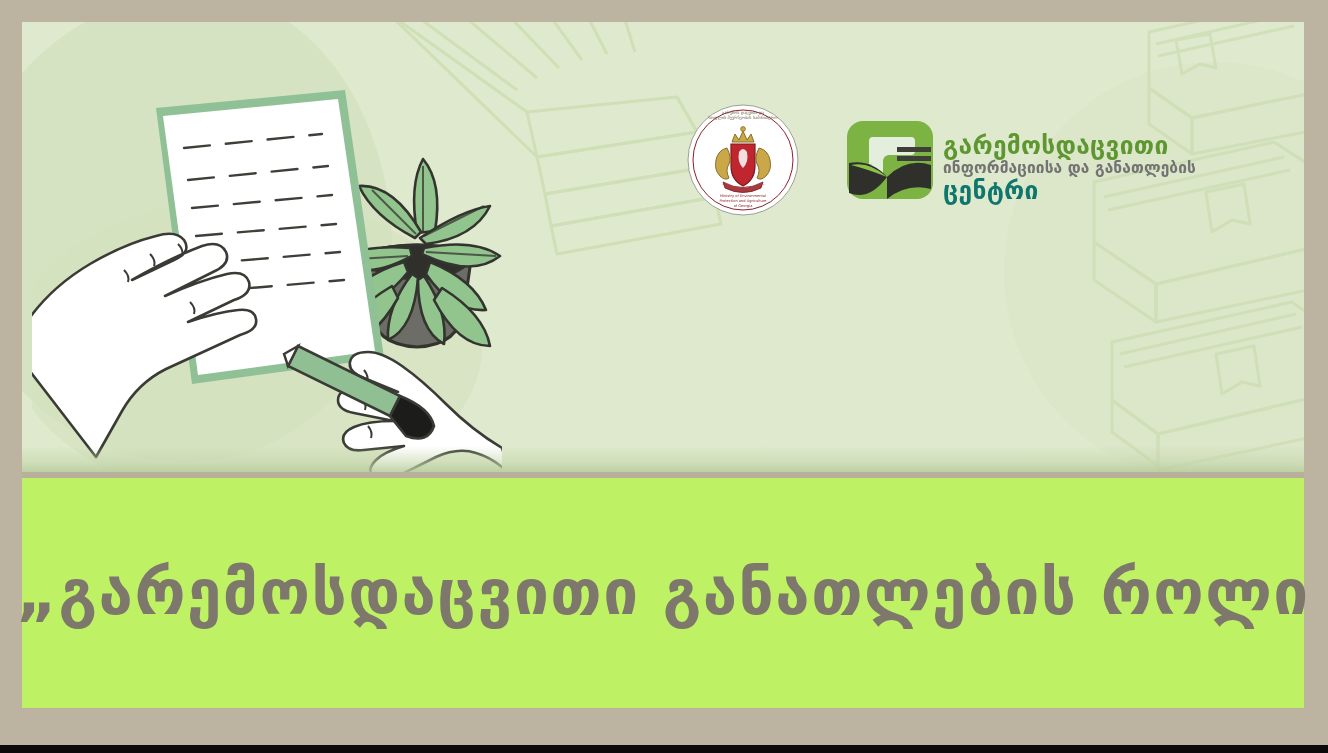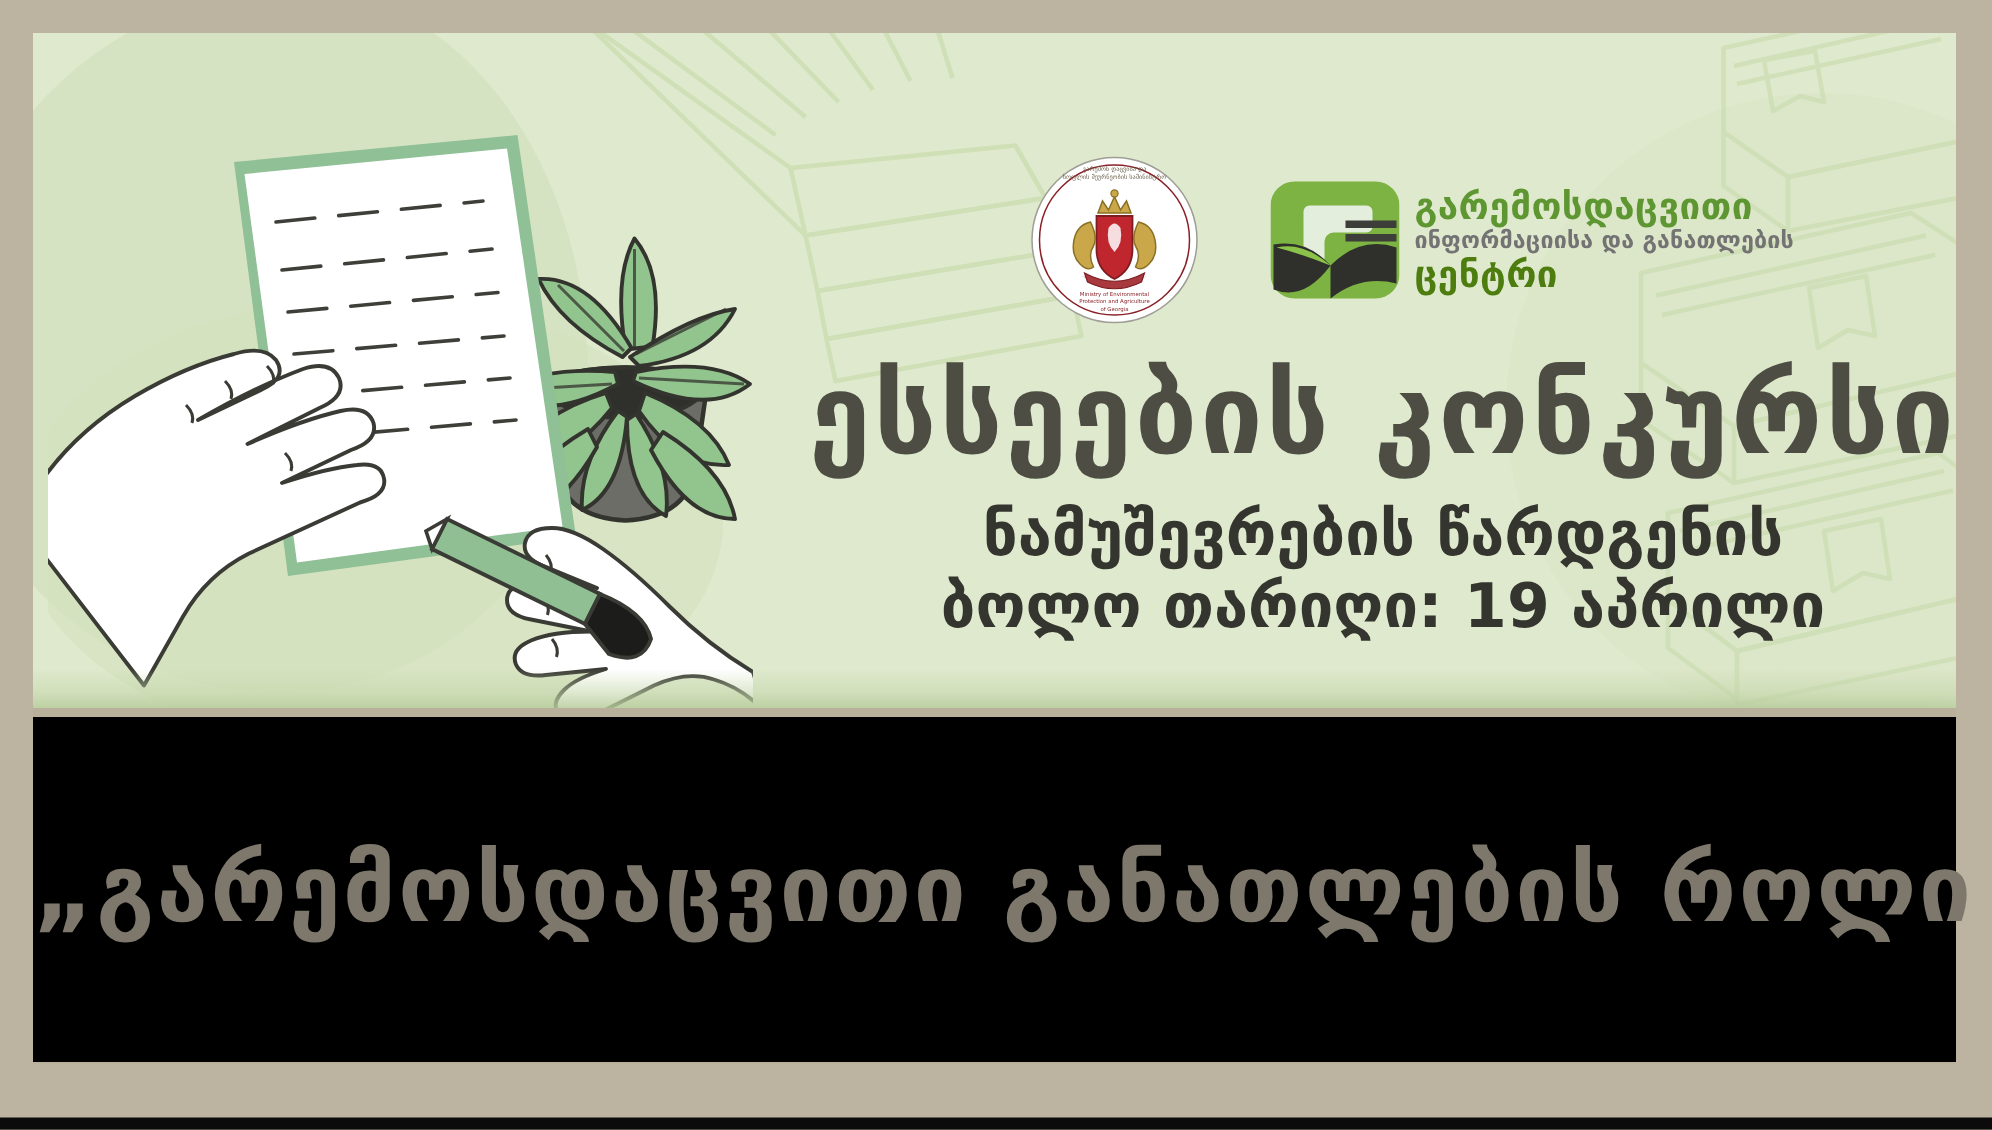--- a/index.html
+++ b/index.html
@@ -55,26 +55,26 @@
     opacity:.55;
   }
   .wm { position:absolute; opacity:.55; }
 
   
   .illustration { position:absolute; left:10px; top:26px; width:470px; height:424px; }
 
   
   .logos { position:absolute; left:665px; top:82px; display:flex; align-items:center; gap:48px; }
   .seal { width:112px; height:112px; position:relative; }
-  .eiec-logo { display:flex; align-items:center; gap:10px; }
+  .eiec-logo { display:flex; align-items:flex-end; gap:10px; }
   .eiec-mark { width:86px; height:86px; }
   .eiec-text { display:flex; flex-direction:column; line-height:1.04; }
   .eiec-l1 { font-size:24.5px; font-weight:700; color:#5e9732; letter-spacing:.3px; }
   .eiec-l2 { font-size:15.5px; font-weight:700; color:#737373; letter-spacing:.1px; margin-top:2px;}
-  .eiec-l3 { font-size:24.5px; font-weight:700; color:#4d7c0f; letter-spacing:.3px; margin-top:1px;}
+  .eiec-l3 { font-size:24.5px; font-weight:700; color:#0f766e; letter-spacing:.3px; margin-top:1px;}
 
   
   .title-block { position:absolute; left:500px; top:218px; width:800px; text-align:center; }
   .main-title {
     font-size: 74px;
     font-weight: 700;
     color: #4d4d44;
     letter-spacing: 2px;
     line-height: 1.0;
     white-space: nowrap;
@@ -87,23 +87,23 @@
     margin-top: 18px;
     white-space: nowrap;
   }
   .sub-line2 { font-size:41px; font-weight:700; color:#35352f; line-height:1.18; white-space:nowrap; }
 
   
   .white-panel {
     position:absolute;
     left:22px; top:478px;
     width:1282px; height:230px;
-    background:#000000;
+    background:#bef264;
     display:flex; flex-direction:column;
-    justify-content:center;
+    align-items:center; justify-content:center;
   }
   .quote-line {
     font-size: 62px;
     font-weight: 700;
     color: #7d786b;
     letter-spacing: 1.5px;
     line-height: 1.12;
     white-space: nowrap;
   }
 </style>
@@ -282,25 +282,20 @@
           <path d="M40 60 q-18 -16 -36 -12 q16 4 36 12 Z" fill="#8bc34a"></path>
         </svg>
         <div class="eiec-text">
           <div class="eiec-l1">გარემოსდაცვითი</div>
           <div class="eiec-l2">ინფორმაციისა და განათლების</div>
           <div class="eiec-l3">ცენტრი</div>
         </div>
       </div>
     </div>
 
-    <div class="title-block">
-      <div class="main-title">ესსეების კონკურსი</div>
-      <div class="sub-line">ნამუშევრების წარდგენის</div>
-      <div class="sub-line2">ბოლო თარიღი: 19 აპრილი</div>
-    </div>
 
   </div>
 
   <div class="white-panel">
     <div class="quote-line">„გარემოსდაცვითი განათლების როლი</div>
   </div>
 
 </div>
 
 </body></html>

